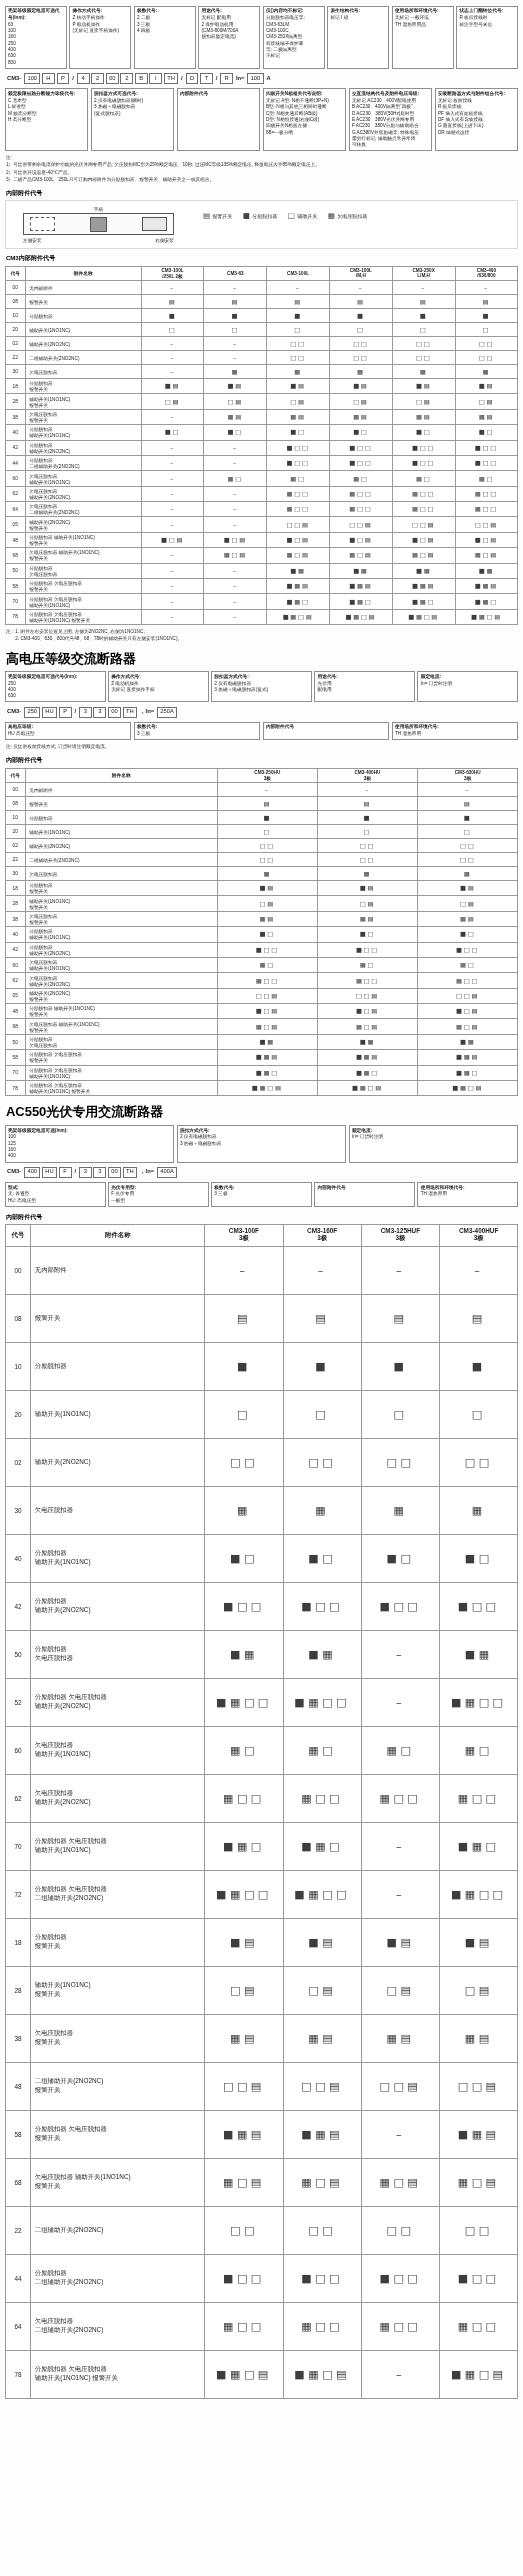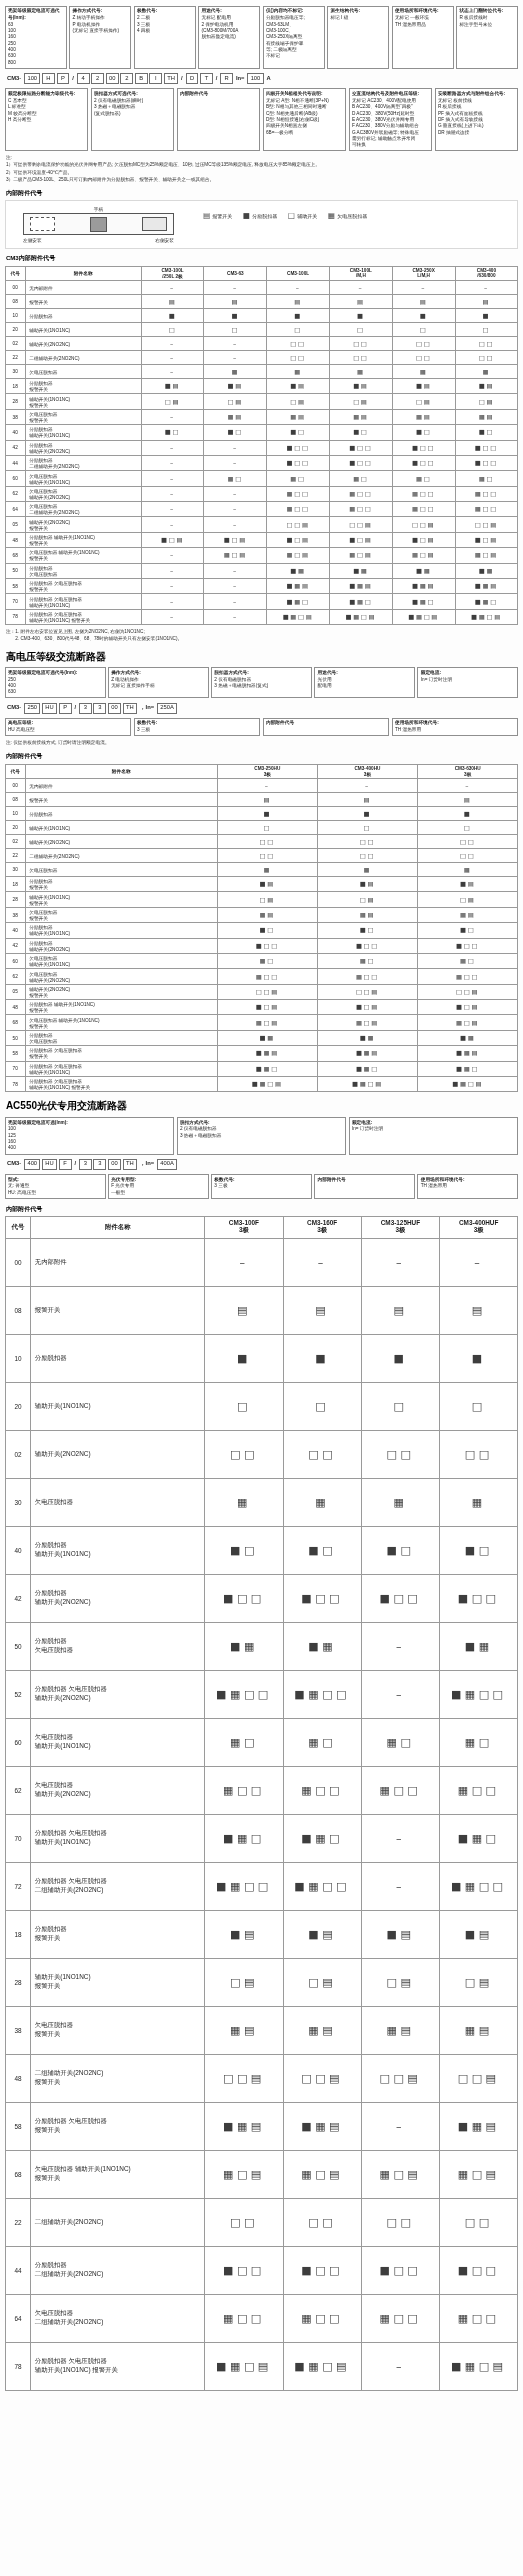--- a/index.html
+++ b/index.html
@@ -8,21 +8,21 @@
   .page{width:523px;height:2576px;overflow:hidden;background:#fdfdfd;padding:5.8px 4.7px 3.5px 4.7px}
   
   .boxrow{display:flex;gap:2.3px;align-items:stretch;margin-bottom:2.3px}
   .mbox{border:0.6px solid #8f8f8f;background:#fff;padding:1.7px 2.3px;font-size:4.7px;line-height:1.35;flex:1 1 0;min-width:0}
   .mbox-t{font-weight:bold;margin-bottom:0.6px}
   .mbox-l{white-space:normal}
   .segrow{display:flex;gap:1.7px;align-items:center;margin:4.1px 0 4.1px 1.2px}
   .seg{font-size:5.8px;line-height:1}
   .seg.boxed{border:0.6px solid #6f6f6f;min-width:12.8px;text-align:center;padding:1.7px 2.3px;background:#fff}
   .seg.plain{padding:0 1.2px;font-weight:bold}
-  h2{font-size:10px;font-weight:bold;margin:7px 0 3.5px 1.2px;color:#000}
+  h2{font-size:13px;font-weight:bold;margin:7px 0 3.5px 1.2px;color:#000}
   .lbl{font-size:6.1px;font-weight:bold;margin:5.8px 0 2.3px 1.2px;color:#000}
   .note{font-size:4.7px;line-height:1.55;margin:2.9px 0 3.5px 1.2px;color:#2a2a2a}
   
   .legend-flex{display:flex;gap:17.4px;align-items:flex-start;border:0.6px solid #d9d9d9;background:#fff;padding:4.7px 5.8px;margin-bottom:2.3px}
   .diagram{width:174px}
   .dg-handle{font-size:4.7px;text-align:center;margin-bottom:1.2px}
   .dg-body{width:151px;height:22px;border:0.9px solid #555;display:flex;align-items:center;justify-content:space-between;padding:0 5.8px;background:#fafafa;margin:0 auto}
   .slot{width:25.6px;height:14px;display:inline-block}
   .slot.dashed{border:0.6px dashed #555;background:#fff}
   .slot.solid{border:0.6px solid #555;background:#e8e8e8}

